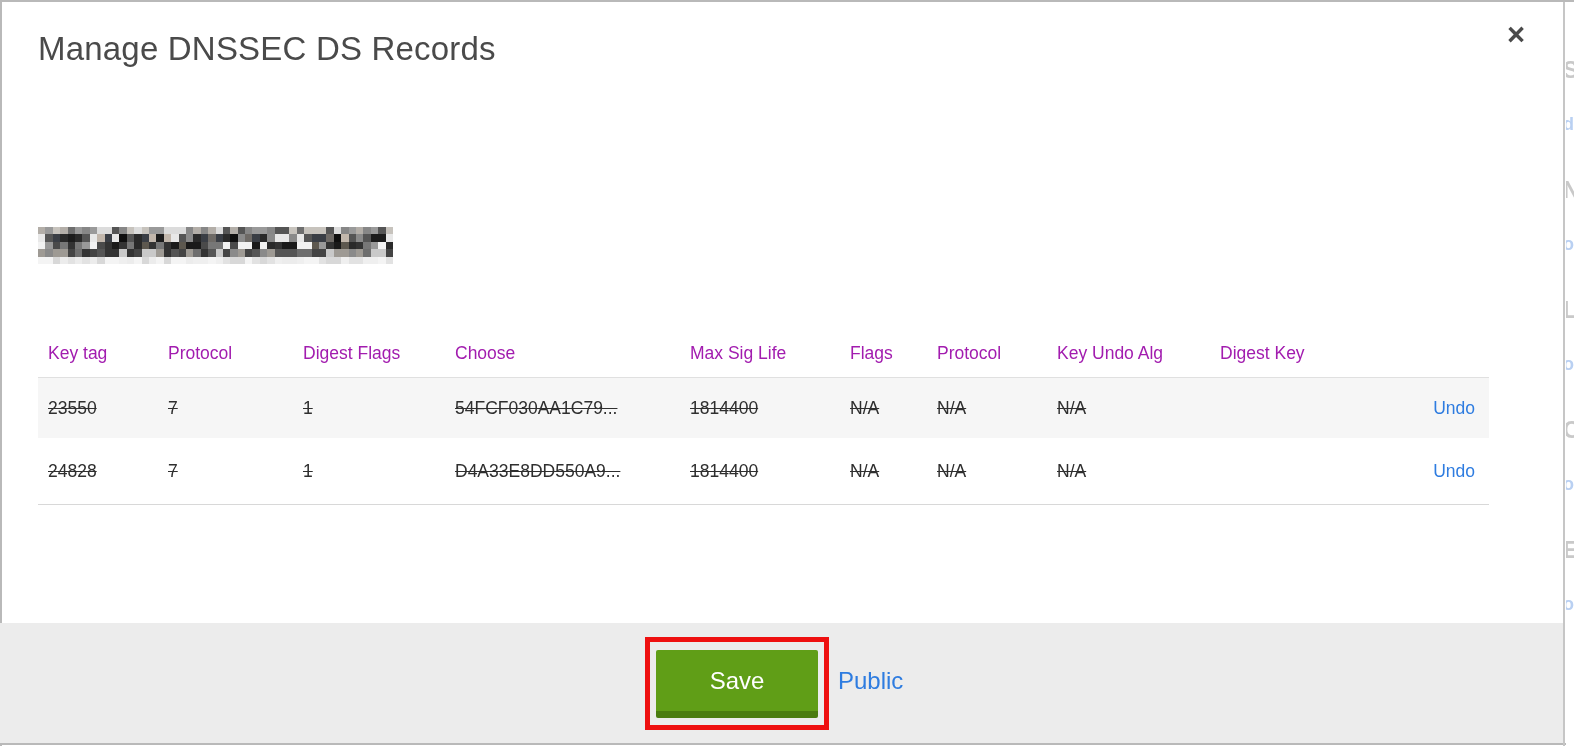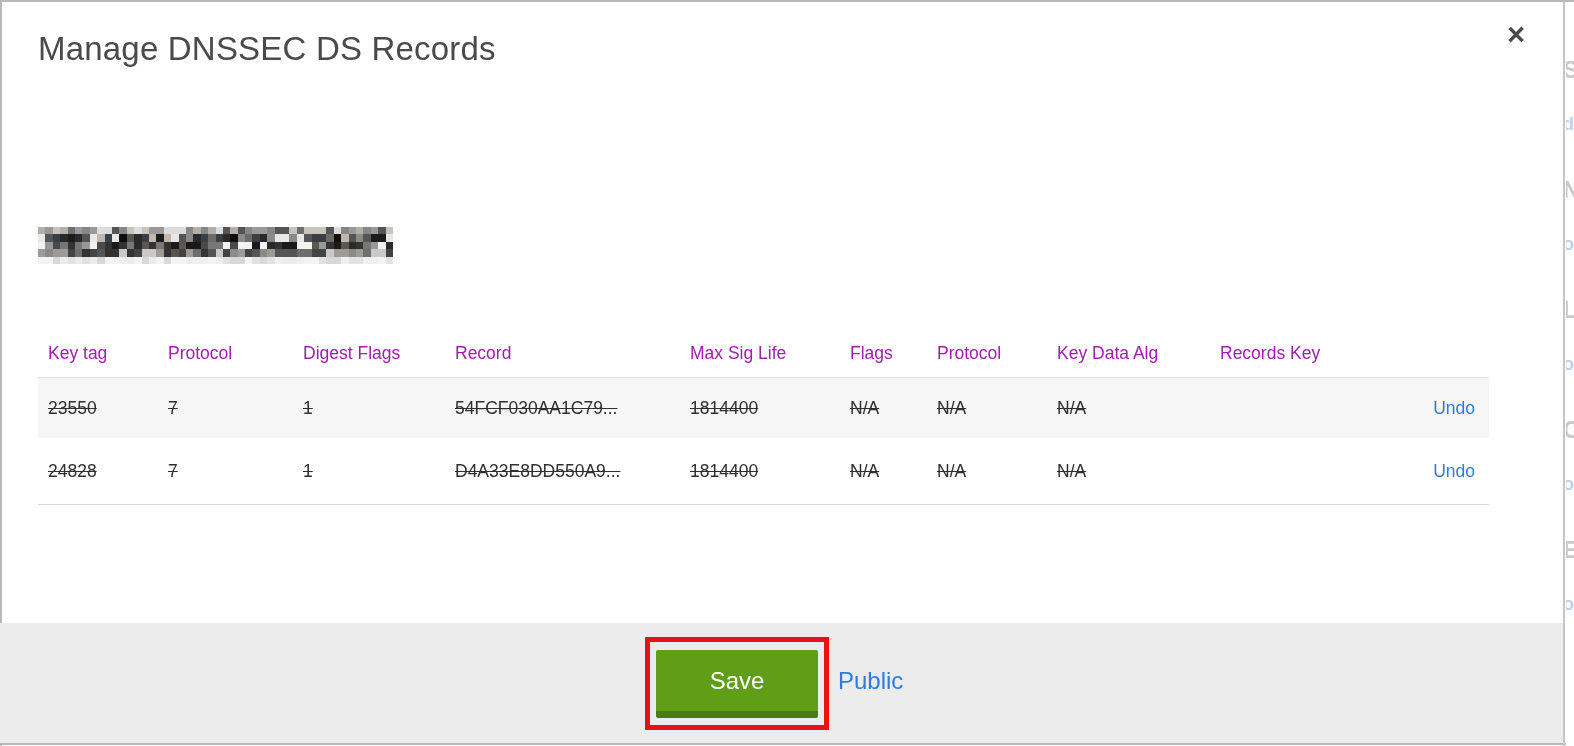--- a/index.html
+++ b/index.html
@@ -314,26 +314,26 @@
       <i style="background: rgb(244, 244, 244);"></i>
       <i style="background: rgb(226, 226, 226);"></i>
     </div>
 
 
   <div class="ds-table">
     <div class="trow thead">
       <span class="c1">Key tag</span>
       <span class="c2">Protocol</span>
       <span class="c3">Digest Flags</span>
-      <span class="c4">Record</span>
+      <span class="c4">Choose</span>
       <span class="c5">Max Sig Life</span>
       <span class="c6">Flags</span>
       <span class="c7">Protocol</span>
-      <span class="c8">Key Data Alg</span>
-      <span class="c9">Records Key</span>
+      <span class="c8">Key Undo Alg</span>
+      <span class="c9">Digest Key</span>
       <span class="caction"></span>
     </div>
 
     <div class="trow r1">
       <span class="c1 struck">23550</span>
       <span class="c2 struck">7</span>
       <span class="c3 struck">1</span>
       <span class="c4 struck">54FCF030AA1C79...</span>
       <span class="c5 struck">1814400</span>
       <span class="c6 struck">N/A</span>

